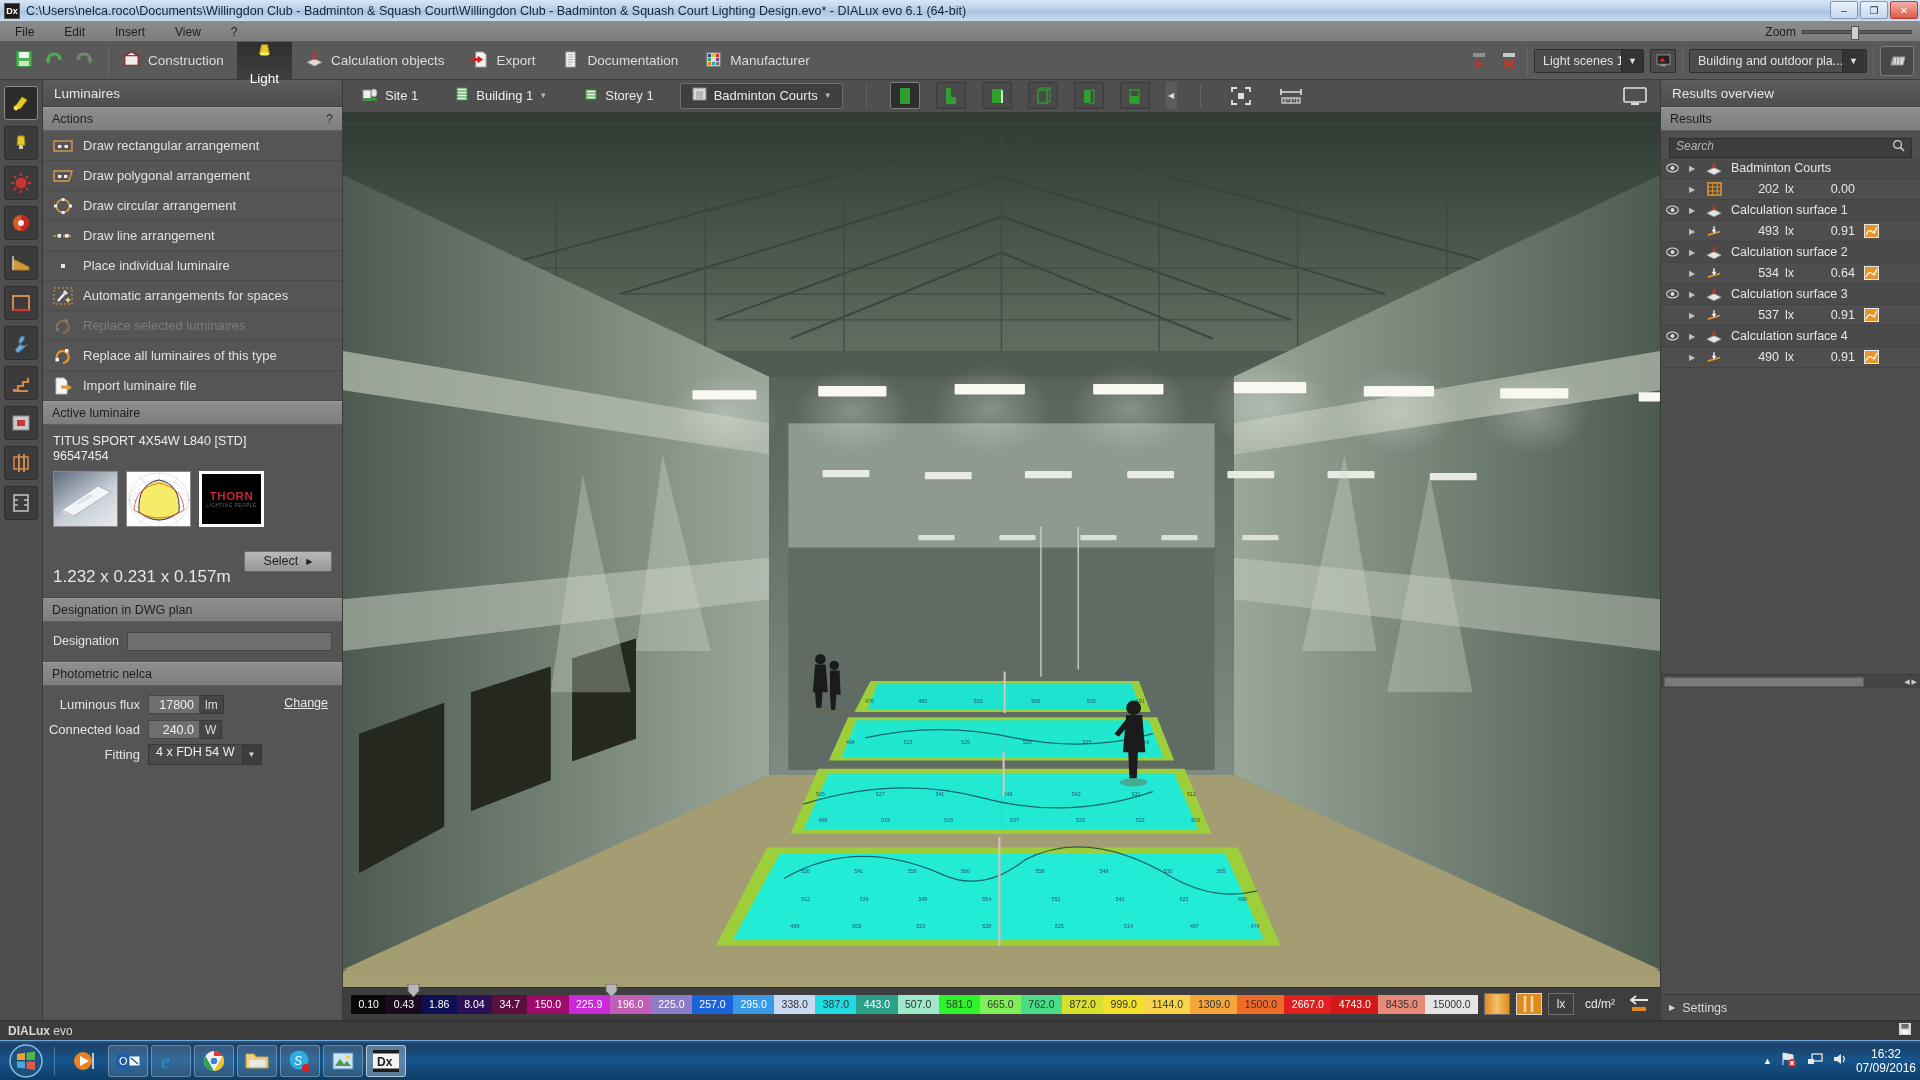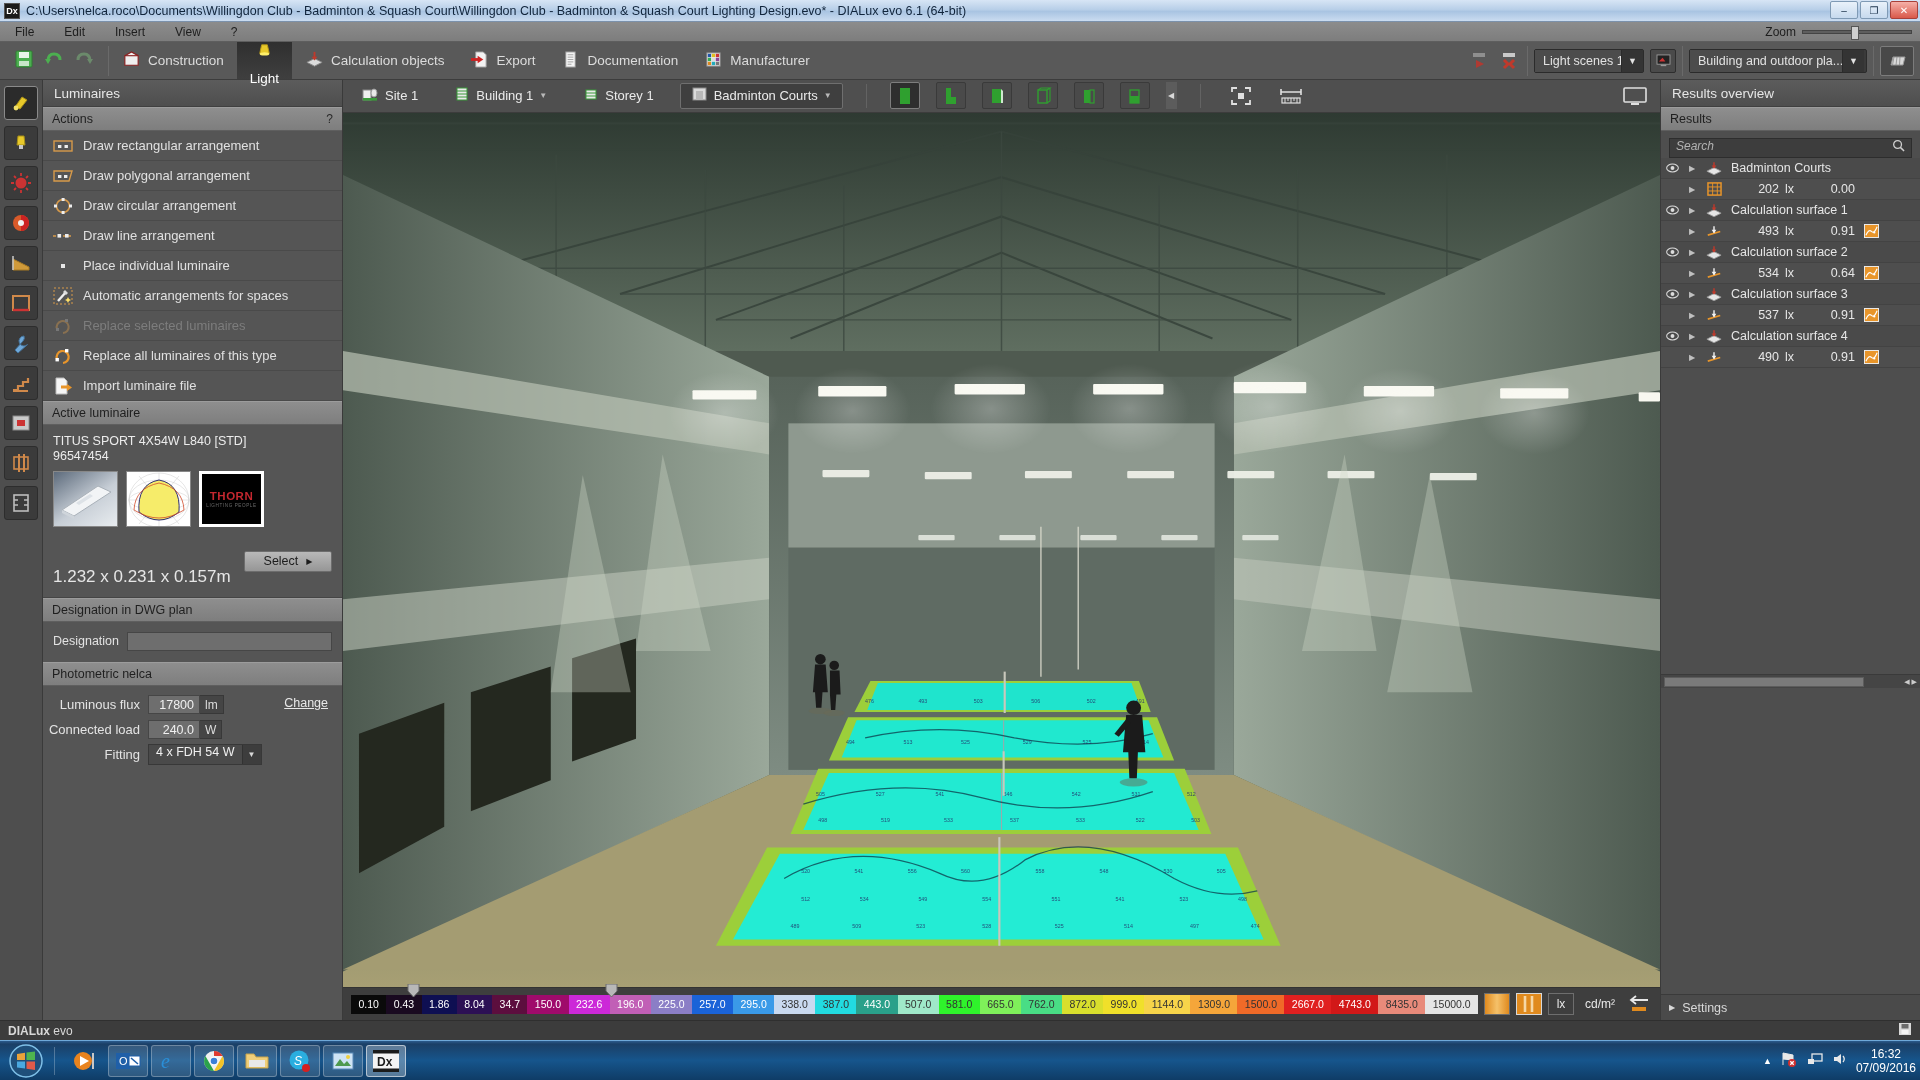--- a/index.html
+++ b/index.html
@@ -927,21 +927,21 @@
       </div>
 
       <div class="scalebar">
         <div class="grad" id="gradient-scale">
             <div class="gcell" style="background: rgb(10, 10, 10); color: rgb(255, 255, 255);">0.10</div>
             <div class="gcell" style="background: rgb(25, 10, 32); color: rgb(255, 255, 255);">0.43</div>
             <div class="gcell" style="background: rgb(14, 15, 82); color: rgb(255, 255, 255);">1.86</div>
             <div class="gcell" style="background: rgb(44, 16, 84); color: rgb(255, 255, 255);">8.04</div>
             <div class="gcell" style="background: rgb(92, 14, 62); color: rgb(255, 255, 255);">34.7</div>
             <div class="gcell" style="background: rgb(159, 11, 107); color: rgb(255, 255, 255);">150.0</div>
-            <div class="gcell" style="background: rgb(204, 41, 216); color: rgb(255, 255, 255);">232.6</div>
+            <div class="gcell" style="background: rgb(204, 41, 216); color: rgb(255, 255, 255);">225.9</div>
             <div class="gcell" style="background: rgb(193, 95, 182); color: rgb(255, 255, 255);">196.0</div>
             <div class="gcell" style="background: rgb(139, 126, 198); color: rgb(255, 255, 255);">225.0</div>
             <div class="gcell" style="background: rgb(26, 99, 216); color: rgb(255, 255, 255);">257.0</div>
             <div class="gcell" style="background: rgb(58, 154, 232); color: rgb(255, 255, 255);">295.0</div>
             <div class="gcell" style="background: rgb(201, 217, 239); color: rgb(51, 51, 51);">338.0</div>
             <div class="gcell" style="background: rgb(34, 219, 224); color: rgb(51, 51, 51);">387.0</div>
             <div class="gcell" style="background: rgb(42, 160, 138); color: rgb(255, 255, 255);">443.0</div>
             <div class="gcell" style="background: rgb(159, 232, 201); color: rgb(51, 51, 51);">507.0</div>
             <div class="gcell" style="background: rgb(47, 243, 43); color: rgb(51, 51, 51);">581.0</div>
             <div class="gcell" style="background: rgb(127, 240, 90); color: rgb(51, 51, 51);">665.0</div>

